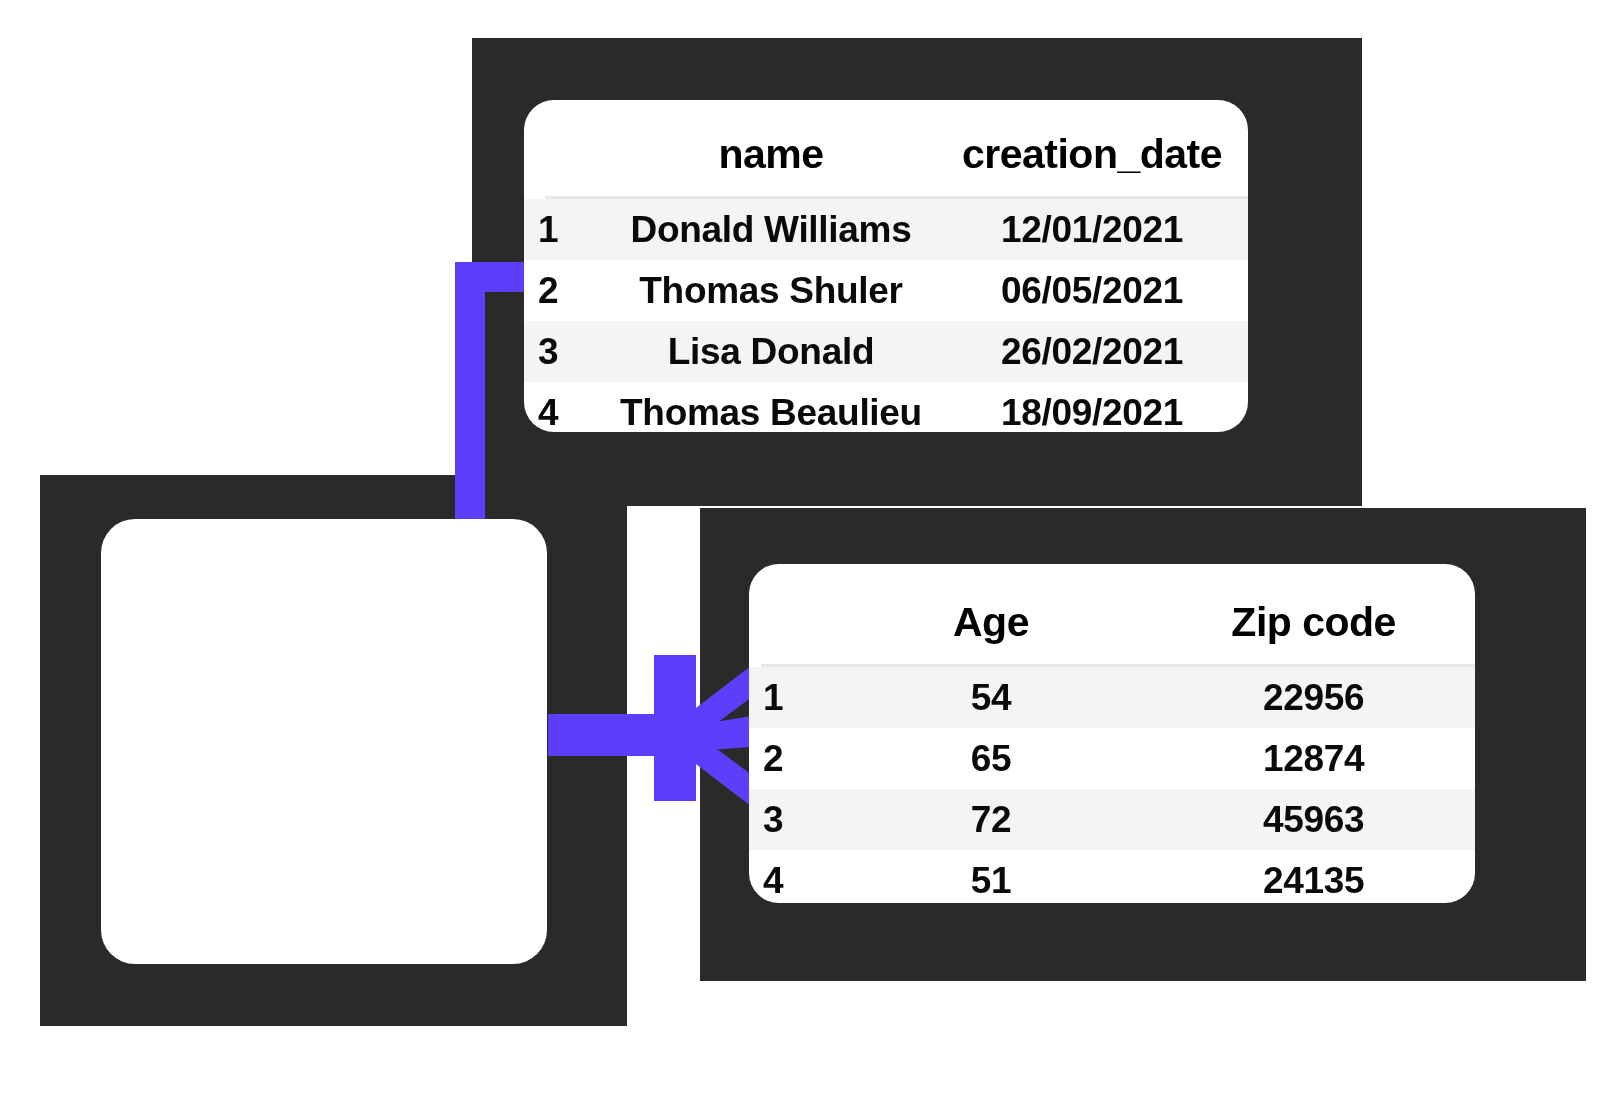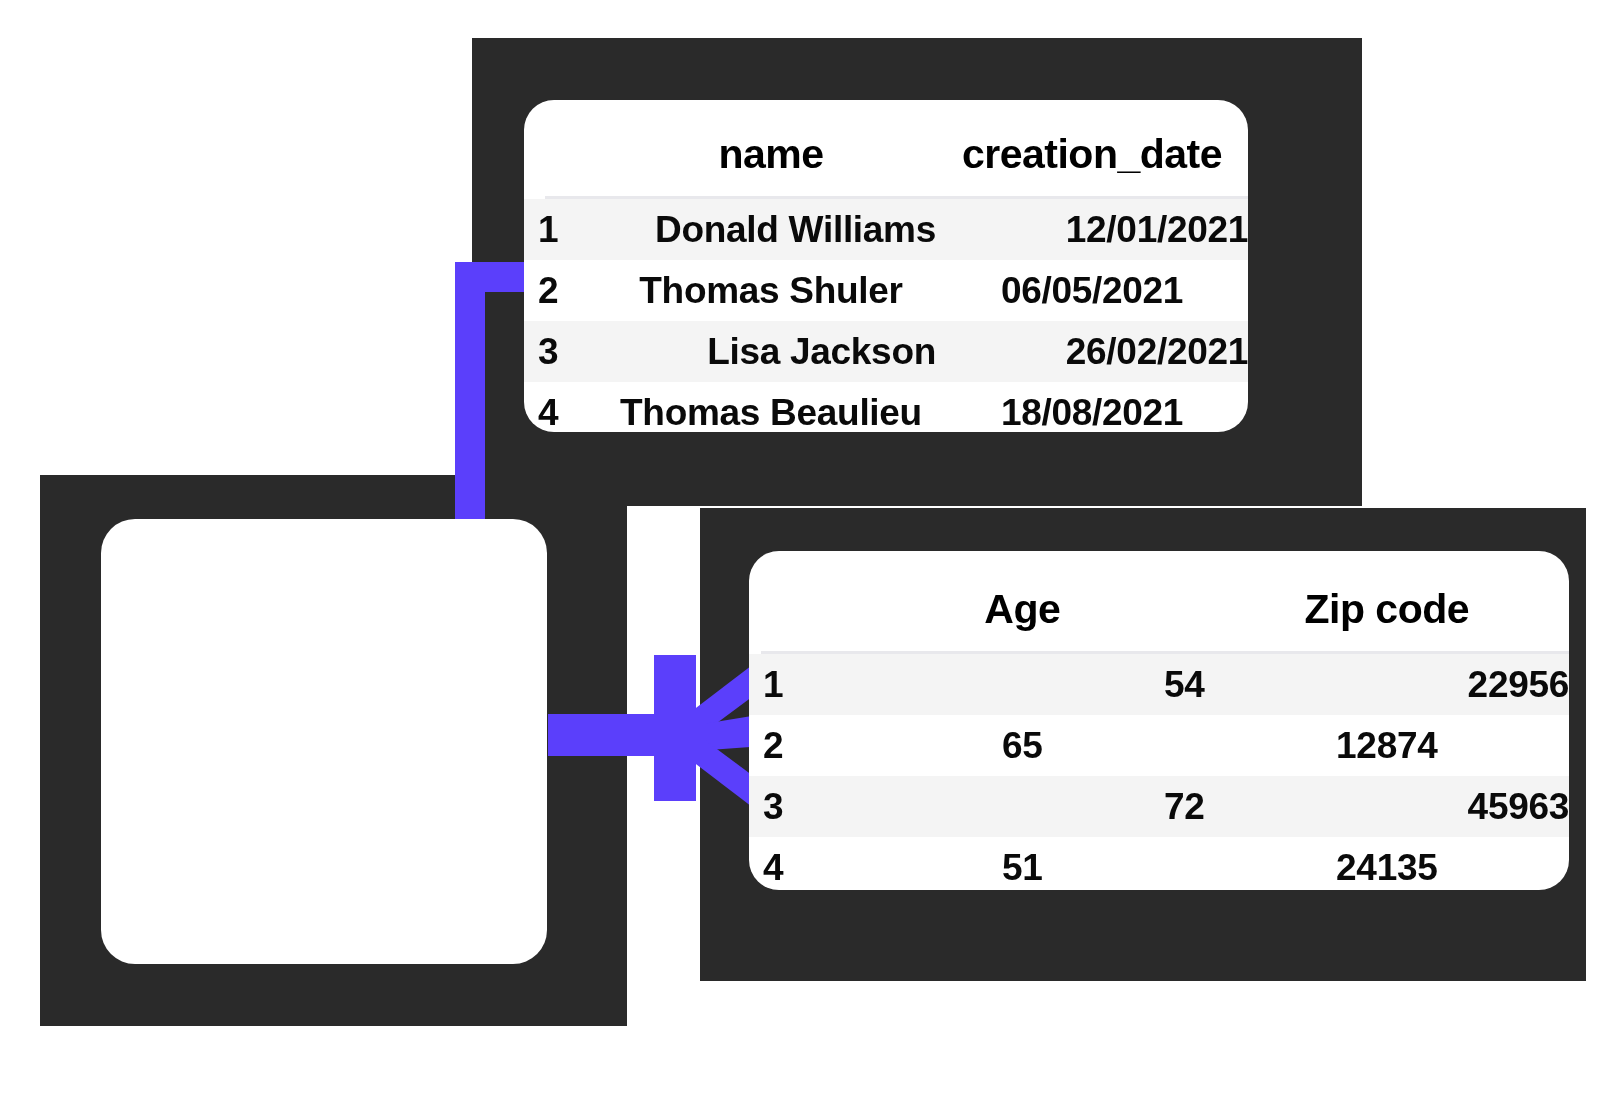--- a/index.html
+++ b/index.html
@@ -24,21 +24,21 @@
 
   
   .card {
     position: absolute;
     background: #ffffff;
     border-radius: 30px;
     overflow: hidden;
   }
   #card-db   { left: 101px; top: 519px; width: 446px; height: 445px; border-radius: 34px; }
   #card-top  { left: 524px; top: 100px; width: 724px; height: 332px; }
-  #card-bot  { left: 749px; top: 551px; width: 820px; height: 339px; }
+  #card-bot  { left: 749px; top: 564px; width: 726px; height: 339px; }
 
   
   .conn { position: absolute; background: #5B3FFB; }
   #conn-up-vert   { left: 455px; top: 262px; width: 30px;  height: 258px; }
   #conn-up-horiz  { left: 455px; top: 262px; width: 70px;  height: 30px; }
   #conn-h-bar     { left: 548px; top: 714px; width: 165px; height: 42px; }
   #conn-v-bar     { left: 654px; top: 655px; width: 42px;  height: 146px; }
   #conn-fan {
     position: absolute;
     left: 654px; top: 636px;
@@ -65,21 +65,21 @@
     font-weight: 700;
     color: #0A0A0A;
     text-align: center;
     letter-spacing: -0.3px;
   }
   .idx {
     text-align: left !important;
     padding-left: 14px !important;
     font-size: 36px;
   }
-  .row-alt td { background: #F4F4F4; text-align: right; }
+  .row-alt td { background: #F4F4F4; }
   .hdr-row th { height: 84px; vertical-align: middle; }
 
   
   #card-top .wrap { padding-top: 12px; }
   #card-top .hdr-line {
     height: 3px;
     background: #E8E8EC;
     margin: 0 0 0 21px;
   }
   #card-top tbody tr { height: 61px; }
@@ -153,27 +153,27 @@
             <td>Donald Williams</td>
             <td>12/01/2021</td>
           </tr>
           <tr>
             <td class="idx">2</td>
             <td>Thomas Shuler</td>
             <td>06/05/2021</td>
           </tr>
           <tr class="row-alt">
             <td class="idx">3</td>
-            <td>Lisa  Jackson</td>
+            <td>Lisa  Donald</td>
             <td>26/02/2021</td>
           </tr>
           <tr>
             <td class="idx">4</td>
             <td>Thomas Beaulieu</td>
-            <td>18/08/2021</td>
+            <td>18/09/2021</td>
           </tr>
         </tbody>
       </table>
     </div>
   </div>
 
   <div class="card" id="card-bot">
     <div class="wrap">
       <table class="tbl">
         <colgroup>

